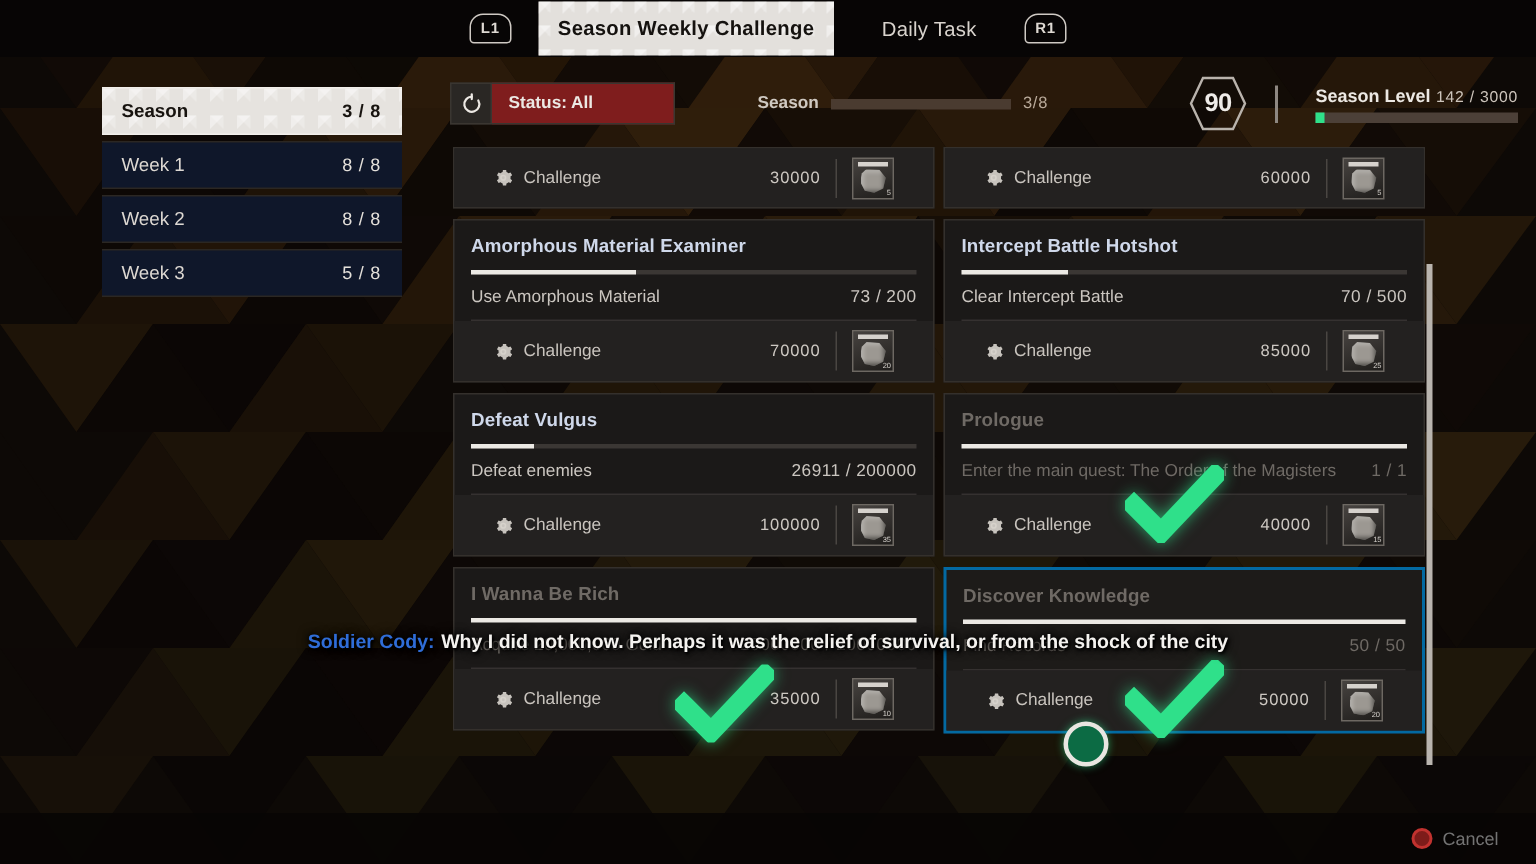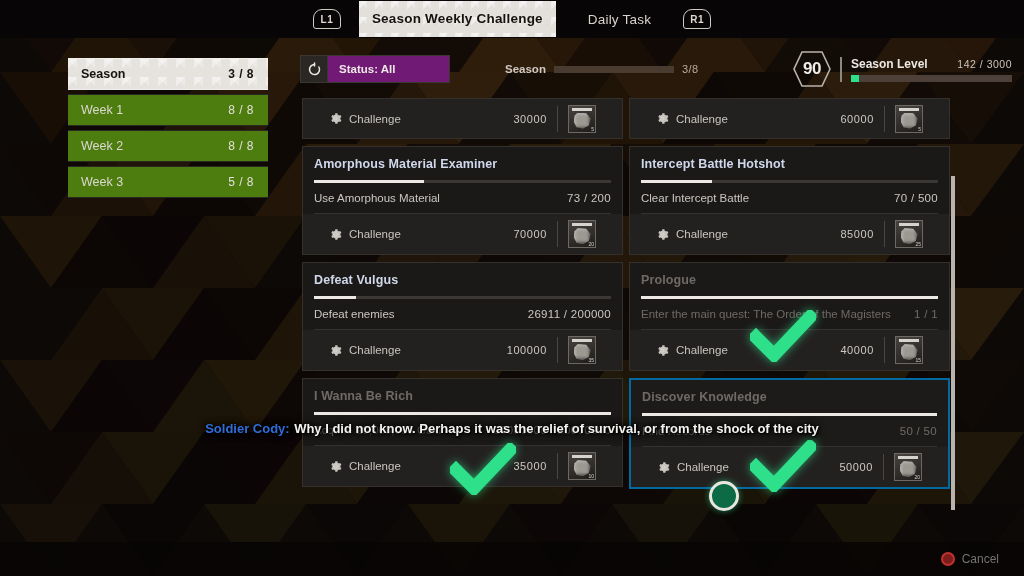--- a/index.html
+++ b/index.html
@@ -60,21 +60,21 @@
   
   .sidebar {
     position: absolute; left: 68px; top: 58px; width: 200px;
     z-index: 12;
   }
   .side-item {
     height: 32px; margin-bottom: 4px;
     display: flex; align-items: center; justify-content: space-between;
     padding: 0 14px 0 13px;
     font-size: 12.5px;
-    background: #4d7c0f;
+    background: #0f172a;
     border-top: 1px solid #2b2723;
     border-bottom: 1px solid #2b2723;
     color: #ddd8d2;
   }
   .side-item .cnt { font-size: 12px; letter-spacing: .5px; color: #e4e0da; }
   .side-item.active {
     color: #17130f; font-weight: bold;
     background:
       linear-gradient(135deg, rgba(255,255,255,.40) 25%, transparent 25%) 0 0/18px 18px,
       linear-gradient(225deg, rgba(255,255,255,.26) 25%, transparent 25%) 9px 0/18px 18px,
@@ -87,21 +87,21 @@
   .statusrow {
     position: absolute; left: 300px; top: 54px; width: 660px; height: 30px;
     display: flex; align-items: center; z-index: 12;
   }
   .refresh-box {
     width: 28px; height: 28px; background: #2a2724;
     border: 1px solid #3a3631;
     display:flex; align-items:center; justify-content:center;
   }
   .status-box {
-    width: 122px; height: 28px; background: #701a75;
+    width: 122px; height: 28px; background: #7f1d1d;
     border: 1px solid #3a3631; border-left: none;
     display: flex; align-items: center; padding-left: 11px;
     font-size: 11.5px; font-weight: bold; color: #ece8e3;
   }
   .season-prog { display:flex; align-items:center; gap:8px; margin-left: 55px; }
   .season-prog .lbl { font-size: 11.5px; font-weight: bold; color:#cfc9c2; }
   .sp-track { width: 120px; height: 7px; background: #4a3b30; }
   .sp-fill  { height: 7px; background: #efece8; }
   .sp-val { font-size: 11px; color: #b9aa9a; letter-spacing:.5px; }
 
@@ -109,21 +109,21 @@
   .seasonlevel {
     position: absolute; right: 12px; top: 50px; width: 220px; height: 38px;
     display: flex; align-items: center; z-index: 12;
   }
   .lvl-badge { position: relative; width: 40px; height: 38px; flex: 0 0 40px; }
   .lvl-badge .hexnum {
     position:absolute; inset:0; display:flex; align-items:center; justify-content:center;
     font-size: 17px; font-weight: bold; color:#efece8; letter-spacing: -0.5px;
     font-family: "Liberation Sans", sans-serif;
   }
-  .lvl-right { flex:1; padding-left: 9px; border-left: 2px solid #8e8882; margin-left:8px; }
+  .lvl-right { flex:1; padding-left: 25px; border-left: 2px solid #8e8882; margin-left:18px; }
   .lvl-top { display:flex; justify-content:space-between; align-items:baseline; }
   .lvl-name { font-size: 12px; font-weight: bold; color:#ece8e3; }
   .lvl-val  { font-size: 10.5px; color:#cdc5bc; letter-spacing:.5px; }
   .lvl-track { margin-top: 4px; width: 100%; height: 7px; background: #4c4038; }
   .lvl-fill  { height: 7px; background: #2fe08a; }
 
   
   .grid {
     position: absolute; left: 302px; top: 98px; width: 650px; height: 432px;
     z-index: 10; overflow: hidden;

